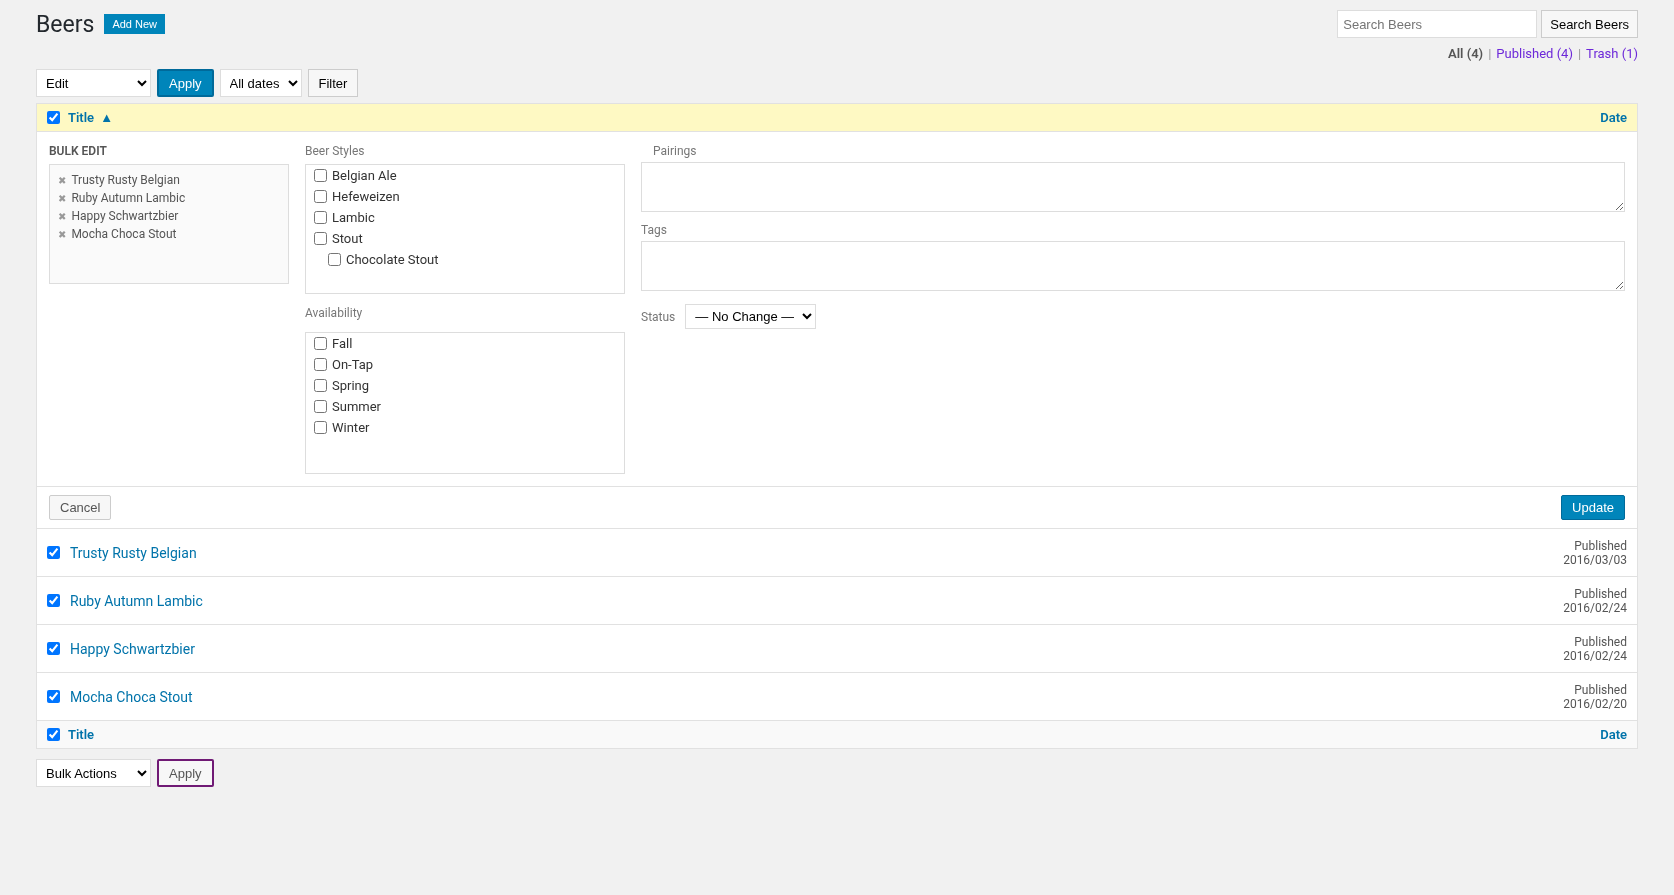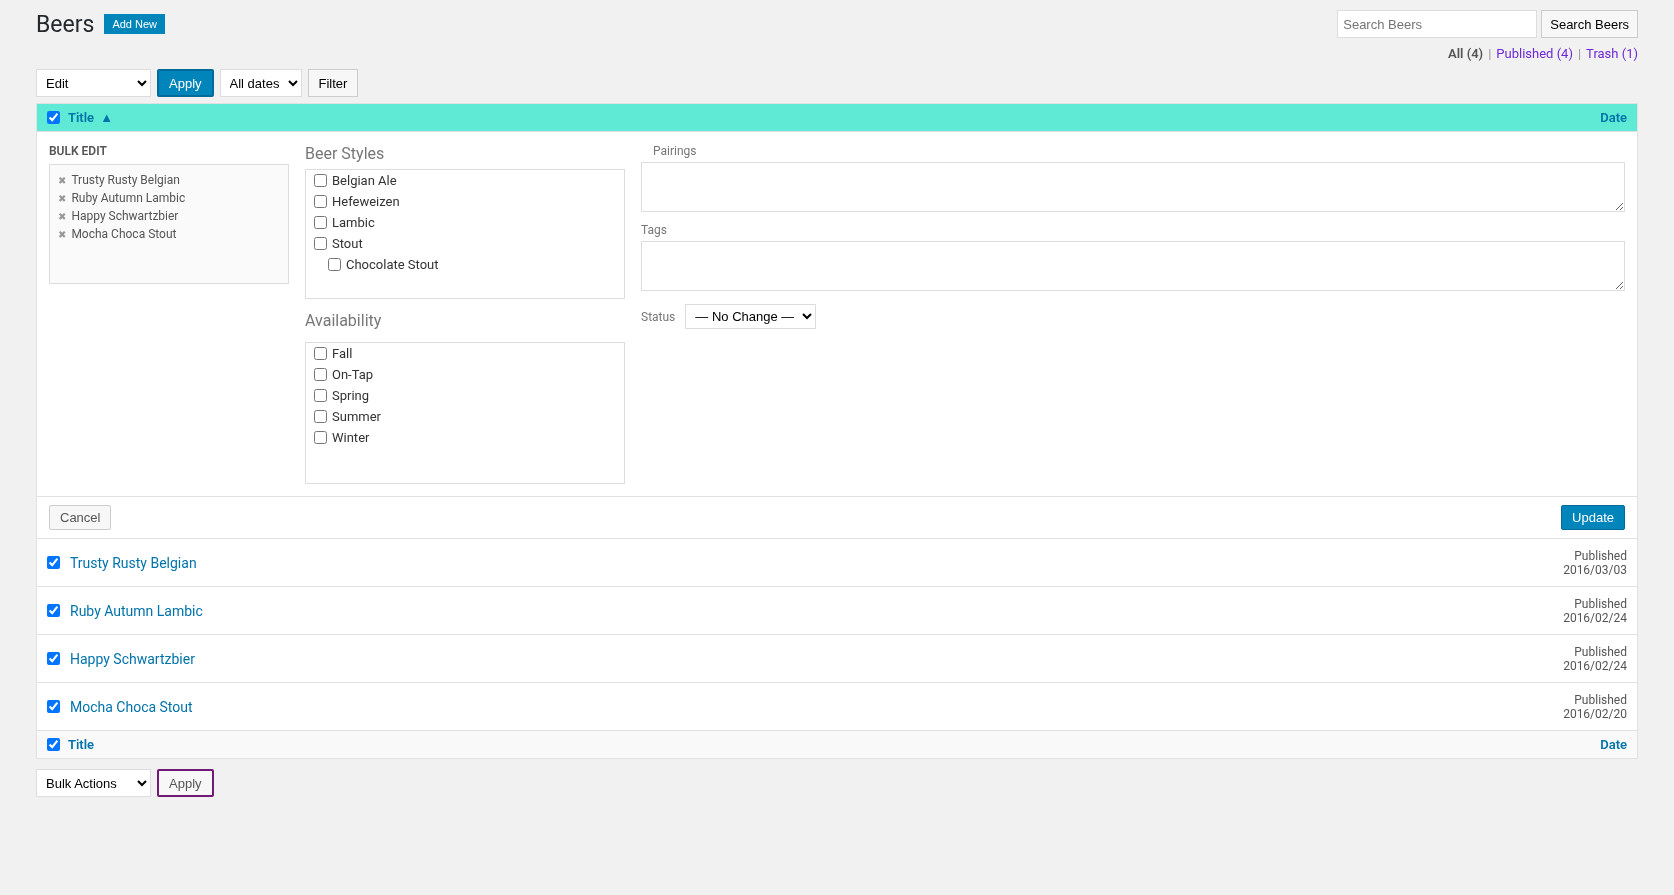--- a/index.html
+++ b/index.html
@@ -24,38 +24,38 @@
     .apply-btn { background: #f7f7f7; border: 2px solid #701a75; color: #555; padding: 3px 10px; cursor: pointer; font-size: 13px; height: 28px; border-radius: 2px; }
     .apply-btn.primary { background: #0085ba; border-color: #006a9a; color: #fff; }
     .filter-btn { padding: 3px 10px; border: 1px solid #ccc; background: #f7f7f7; cursor: pointer; font-size: 13px; height: 28px; }
 
     
     .search-area { margin-left: auto; display: flex; gap: 4px; }
     .search-input { width: 200px; padding: 3px 5px; border: 1px solid #ddd; font-size: 13px; height: 28px; }
     .search-btn { padding: 3px 8px; border: 1px solid #ccc; background: #f7f7f7; cursor: pointer; font-size: 13px; height: 28px; }
 
     
-    .table-header { background: #5eead4; border: 1px solid #e1e1e1; border-bottom: none; display: flex; align-items: center; padding: 6px 10px; }
+    .table-header { background: #fef9c3; border: 1px solid #e1e1e1; border-bottom: none; display: flex; align-items: center; padding: 6px 10px; }
     .th-checkbox { margin-right: 8px; }
     .th-title { color: #0073aa; font-weight: 600; cursor: pointer; }
     .th-sort-arrow { margin-left: 3px; }
     .th-date { margin-left: auto; color: #0073aa; font-weight: 600; cursor: pointer; }
 
     
     .bulk-edit-panel { background: #fff; border: 1px solid #e1e1e1; padding: 12px; display: flex; gap: 16px; margin-bottom: 0; }
     .bulk-edit-left { flex: 0 0 240px; }
     .bulk-edit-label { font-weight: 600; font-size: 12px; margin-bottom: 6px; color: #555; }
     .bulk-edit-items { border: 1px solid #ddd; background: #fafafa; padding: 6px 8px; min-height: 120px; font-size: 12px; }
     .bulk-item { display: flex; align-items: center; gap: 5px; padding: 2px 0; color: #555; }
     .bulk-item-x { color: #999; font-size: 10px; cursor: pointer; }
 
     .bulk-edit-center { flex: 0 0 320px; }
     .bulk-edit-right { flex: 1; }
 
-    .section-label { font-size: 16px; color: #777; margin-bottom: 6px; }
+    .section-label { font-size: 12px; color: #777; margin-bottom: 6px; }
     .checkbox-list { border: 1px solid #ddd; background: #fff; overflow-y: auto; }
     .checkbox-item { display: flex; align-items: center; gap: 5px; padding: 3px 8px; font-size: 13px; }
     .checkbox-item.indented { padding-left: 22px; }
     .checkbox-item input[type=checkbox] { margin: 0; }
 
     .beer-styles-list { height: 130px; }
     .availability-list { height: 142px; margin-top: 12px; }
 
     .pairings-label { font-size: 12px; color: #777; margin-bottom: 4px; margin-left: 12px; }
     .pairings-input { width: 100%; border: 1px solid #ddd; min-height: 50px; padding: 4px; font-size: 13px; resize: vertical; }

